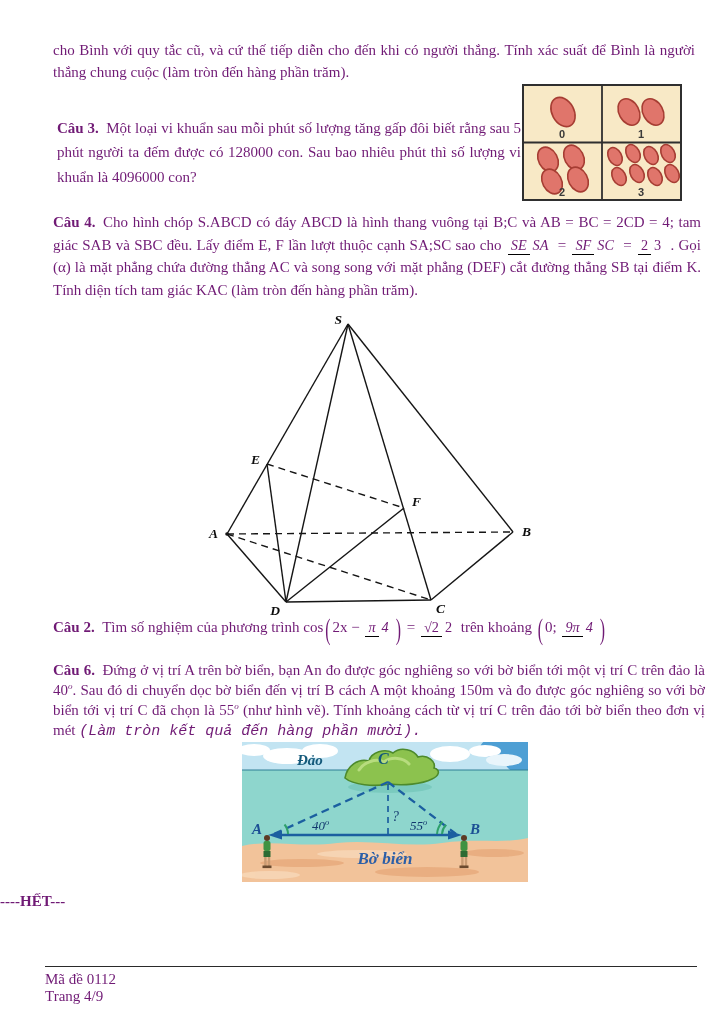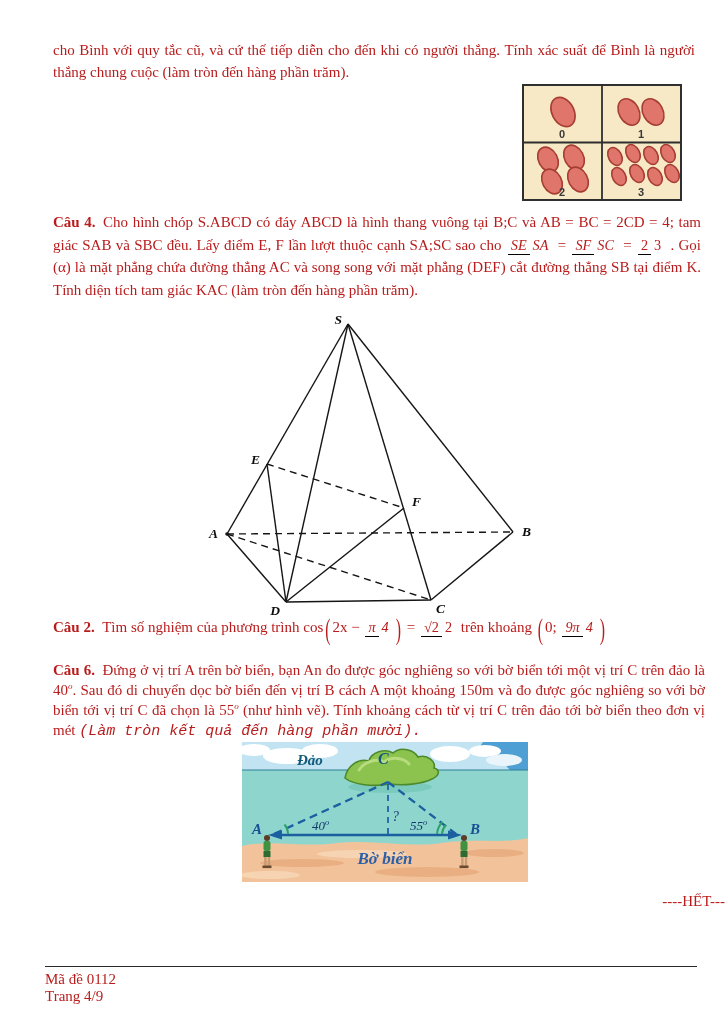--- a/index.html
+++ b/index.html
@@ -1,51 +1,52 @@
 <!DOCTYPE html>
 <html><head>
 <meta charset="utf-8">
 <style>
   html,body{margin:0;padding:0;background:#888;}
   .page{
     position:relative;width:725px;height:1024px;margin:0 auto;background:#ffffff;
-    font-family:"Liberation Serif", serif;font-size:15px;color:#b91c1c;overflow:hidden;
+    font-family:"Liberation Serif", serif;font-size:15px;color:#701a75;overflow:hidden;
   }
   .para{position:absolute;text-align:justify;line-height:1.45;}
   .q3{line-height:1.62;}
   .q6{line-height:1.33;}
   .q4,.q5{line-height:1.5;}
   b{font-weight:bold;}
   .mt{font-family:"Liberation Serif", serif;}
   .it{font-style:italic;font-family:Liberation Mono, monospace;}
   sup{font-size:9px;vertical-align:super;font-style:italic;line-height:0;}
   .frac{display:inline-flex;flex-direction:row;text-align:center;vertical-align:middle;
         line-height:1.12;margin:0 2px;font-size:0.95em;}
   .frac .num{border-bottom:1.2px solid #000;padding:0 3px;display:block;}
   .frac .den{padding:0 3px;display:block;}
   .frac.italic{font-style:italic;}
   .bigp{display:inline-block;transform:scaleY(1.9);vertical-align:middle;margin:0 2px;font-size:1.05em;font-weight:400;}
-  .end-mark{position:absolute;left:0;top:893px;width:100%;text-align:right;font-weight:normal;}
+  .end-mark{position:absolute;left:0;top:893px;width:100%;text-align:left;font-weight:bold;}
   .footer-rule{position:absolute;left:45px;top:966px;width:652px;border-top:1.5px solid #2a2a2a;}
   .footer-row{position:absolute;left:45px;top:971px;width:652px;display:flex;justify-content:space-between;flex-direction:column;}
   svg text{font-family:"Liberation Serif", serif;}
   .pyr-label{font-size:13.5px;font-weight:bold;font-style:italic;fill:#0d0d0d;}
   .bact-label{font-family:"Liberation Sans", sans-serif;font-size:11px;font-weight:600;fill:#3a3a3a;text-anchor:middle;}
   .bch-label{font-size:15px;font-weight:bold;font-style:italic;fill:#1b4f94;}
   .bch-angle{font-size:13px;font-style:italic;fill:#12386e;}
   .bch-shore{font-size:17px;font-weight:bold;font-style:italic;fill:#2b5fa8;text-anchor:middle;}
   .bch-island{font-size:15px;font-weight:bold;font-style:italic;fill:#14597a;}
 </style>
 </head>
 <body>
 
 <div class="page">
 
   <div class="para" style="left:53px;top:40px;width:642px;">cho Bình với quy tắc cũ, và cứ thế tiếp diễn cho đến khi có người thắng. Tính xác suất để Bình là người thắng chung cuộc (làm tròn đến hàng phần trăm).</div>
 
+  <div class="para q3" style="left:57px;top:116px;width:464px;"><b>Câu 3.</b> Một loại vi khuẩn sau mỗi phút số lượng tăng gấp đôi biết rằng sau 5 phút người ta đếm được có 128000 con. Sau bao nhiêu phút thì số lượng vi khuẩn là 4096000 con?</div>
 
   <svg id="bacteria-svg" width="160" height="117" viewBox="0 0 160 117" style="position:absolute;left:522px;top:84px;">
     <rect x="1" y="1" width="158" height="115" fill="#f8e9c6" stroke="#2f2f2f" stroke-width="2"></rect>
     <line x1="80" y1="1" x2="80" y2="116" stroke="#2f2f2f" stroke-width="1.8"></line>
     <line x1="1" y1="58.5" x2="159" y2="58.5" stroke="#2f2f2f" stroke-width="1.8"></line>
   <g>
         <ellipse cx="41" cy="28" rx="11" ry="15.5" transform="rotate(-28 41 28)" fill="#e0756b" stroke="#a63d33" stroke-width="1.6"></ellipse>
         <text x="40" y="54" class="bact-label" fill="#3a3a3a">0</text>
       </g>
       <g>

